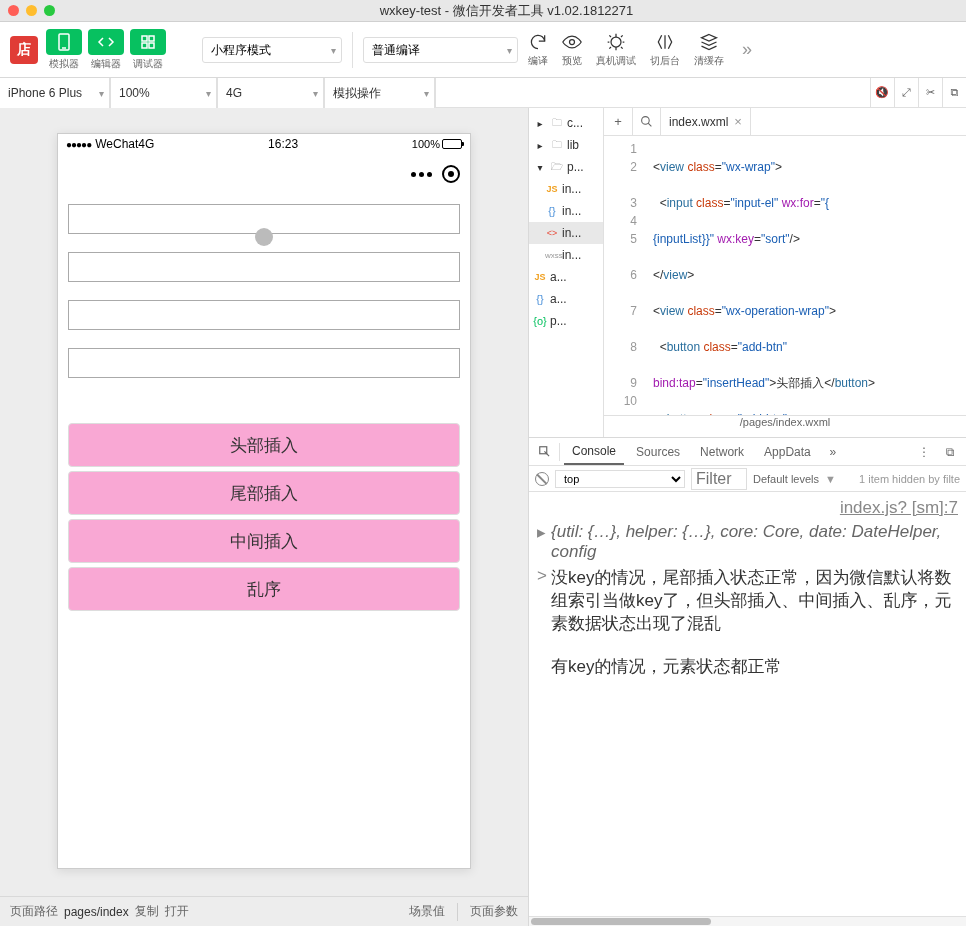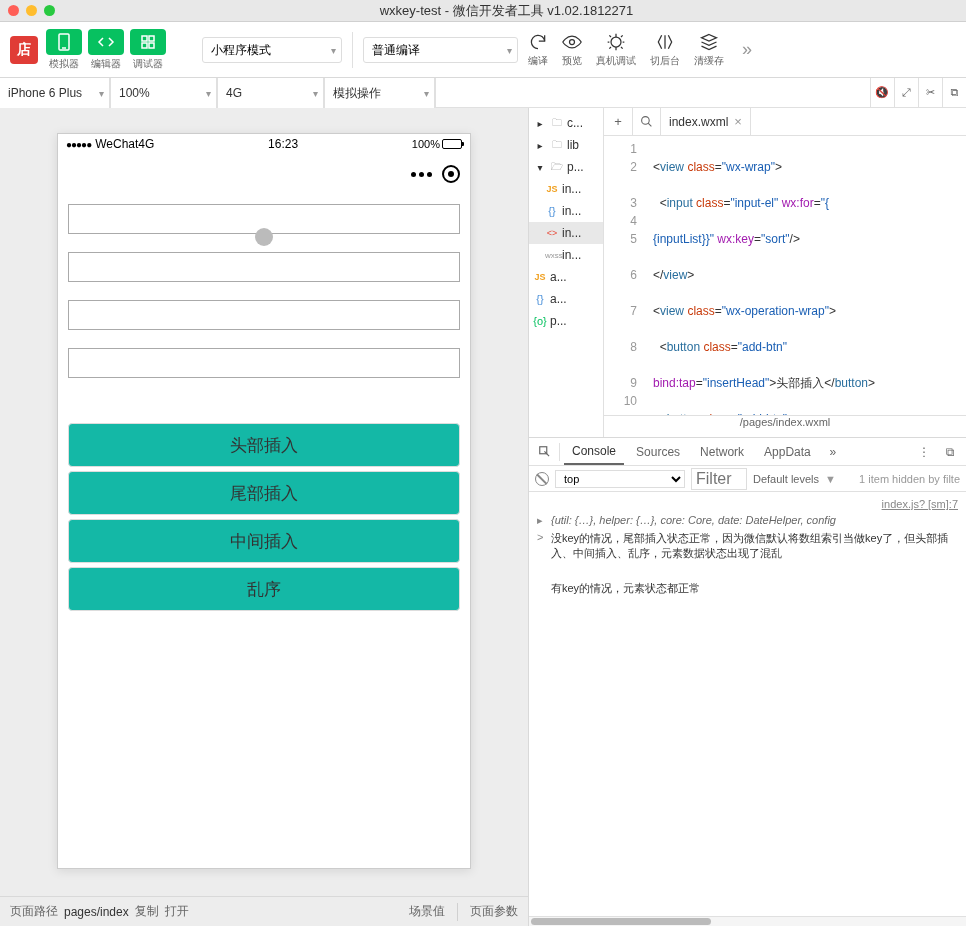--- a/index.html
+++ b/index.html
@@ -49,21 +49,21 @@
 .nav-bar .menu-dots { display: flex; gap: 3px; }
 .nav-bar .menu-dots span { width: 5px; height: 5px; background: #000; border-radius: 50%; }
 .nav-bar .target-icon { width: 18px; height: 18px; border: 2px solid #000; border-radius: 50%; display: flex; align-items: center; justify-content: center; }
 .nav-bar .target-icon::after { content: ""; width: 6px; height: 6px; background: #000; border-radius: 50%; }
 .phone-content { flex: 1; padding: 10px; display: flex; flex-direction: column; gap: 15px; position: relative; }
 .input-list { display: flex; flex-direction: column; gap: 18px; position: relative; }
 .input-el { height: 30px; border: 1px solid #aaa; background: #fff; width: 100%; padding: 0 6px; font-size: 13px; }
 .input-el.focus { border: 1px solid #aaa; }
 .dot-indicator { position: absolute; width: 18px; height: 18px; background: #bbb; border-radius: 50%; top: 24px; left: 50%; transform: translateX(-50%); }
 .btn-list { display: flex; flex-direction: column; gap: 4px; margin-top: 30px; }
-.wx-btn { height: 44px; background: #14b8a6; border: 1px solid #ddd; border-radius: 4px; font-size: 17px; color: #333; cursor: pointer; }
+.wx-btn { height: 44px; background: #f9a8d4; border: 1px solid #ddd; border-radius: 4px; font-size: 17px; color: #333; cursor: pointer; }
 .footer { height: 30px; background: #ededed; border-top: 1px solid #d9d9d9; display: flex; align-items: center; padding: 0 10px; font-size: 12px; color: #666; gap: 6px; }
 .footer .val { color: #333; }
 .footer .sep { width: 1px; height: 18px; background: #d0d0d0; margin: 0 6px; }
 .right-col { flex: 1; display: flex; flex-direction: column; border-left: 1px solid #d9d9d9; }
 .edit-area { height: 330px; display: flex; border-bottom: 1px solid #d9d9d9; }
 .file-tree { width: 75px; background: #fff; border-right: 1px solid #e0e0e0; padding: 4px 0; font-size: 12px; overflow: hidden; }
 .tree-item { height: 22px; display: flex; align-items: center; padding: 0 4px; gap: 3px; cursor: pointer; white-space: nowrap; color: #333; }
 .tree-item.selected { background: #e8e8e8; }
 .tree-item .tree-icon { width: 14px; text-align: center; font-size: 10px; }
 .tree-item .folder { color: #888; }
@@ -95,21 +95,21 @@
 .dt-tabs .dt-tab { padding: 0 8px; height: 100%; display: flex; align-items: center; cursor: pointer; text-align: center; }
 .dt-tabs .dt-tab.active { color: #333; border-bottom: 2px solid #666; }
 .dt-tabs .dt-icon { width: 20px; display: flex; align-items: center; justify-content: center; cursor: pointer; }
 .dt-tabs .right-icons { margin-left: auto; display: flex; gap: 6px; }
 .dt-filter { height: 26px; border-bottom: 1px solid #e0e0e0; display: flex; align-items: center; padding: 0 6px; gap: 6px; font-size: 11px; color: #666; }
 .dt-filter .ban { width: 14px; height: 14px; border: 1.5px solid #888; border-radius: 50%; position: relative; cursor: pointer; }
 .dt-filter .ban::after { content: ""; position: absolute; width: 14px; height: 1.5px; background: #888; top: 50%; left: 50%; transform: translate(-50%,-50%) rotate(45deg); }
 .dt-filter select { border: 1px solid #ddd; font-size: 11px; padding: 1px 14px 1px 4px; background: #fff; }
 .dt-filter input { border: 1px solid #ddd; font-size: 16px; padding: 1px 4px; width: 56px; }
 .dt-filter .hid { color: #999; margin-left: auto; }
-.console-out { flex: 1; padding: 4px 8px; font-family: Menlo, Consolas, monospace; font-size: 11px; color: #333; overflow: auto; }
+.console-out { flex: 1; padding: 4px 8px; font-family: Menlo, Consolas, monospace; font-size: 17px; color: #333; overflow: auto; }
 .console-out .line { display: flex; align-items: flex-start; gap: 4px; padding: 2px 0; }
 .console-out .arrow { color: #888; width: 10px; }
 .console-out .src { color: #888; text-decoration: underline; margin-left: auto; padding-left: 20px; white-space: nowrap; }
 .console-out .msg { flex: 1; }
 .console-out .ital { font-style: italic; color: #666; }
 .scrollbar-h { height: 10px; background: #f5f5f5; border-top: 1px solid #e0e0e0; position: relative; }
 .scrollbar-h .thumb { position: absolute; left: 2px; top: 1px; height: 7px; width: 180px; background: #bbb; border-radius: 4px; }
 </style>
 </head>
 <body>

